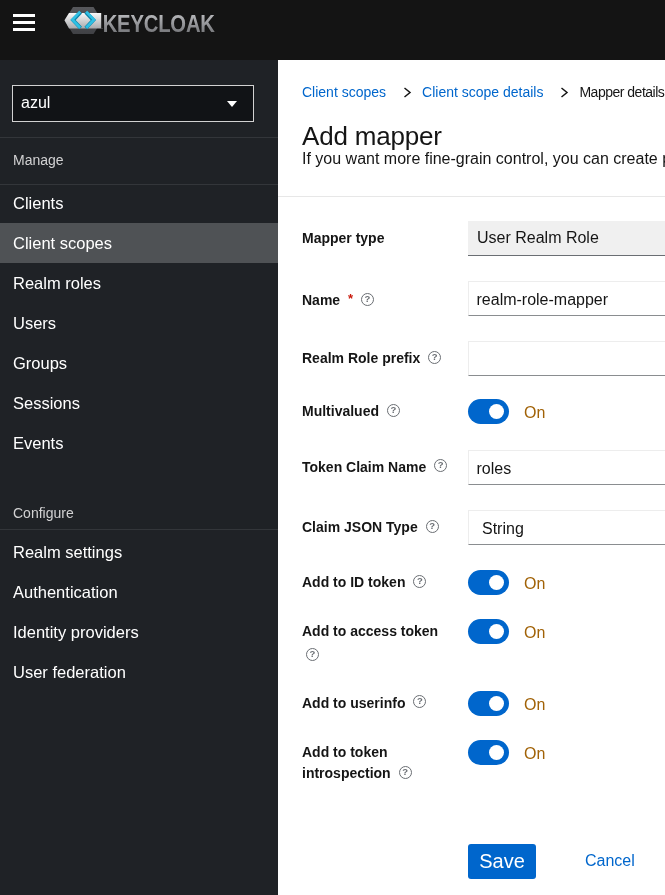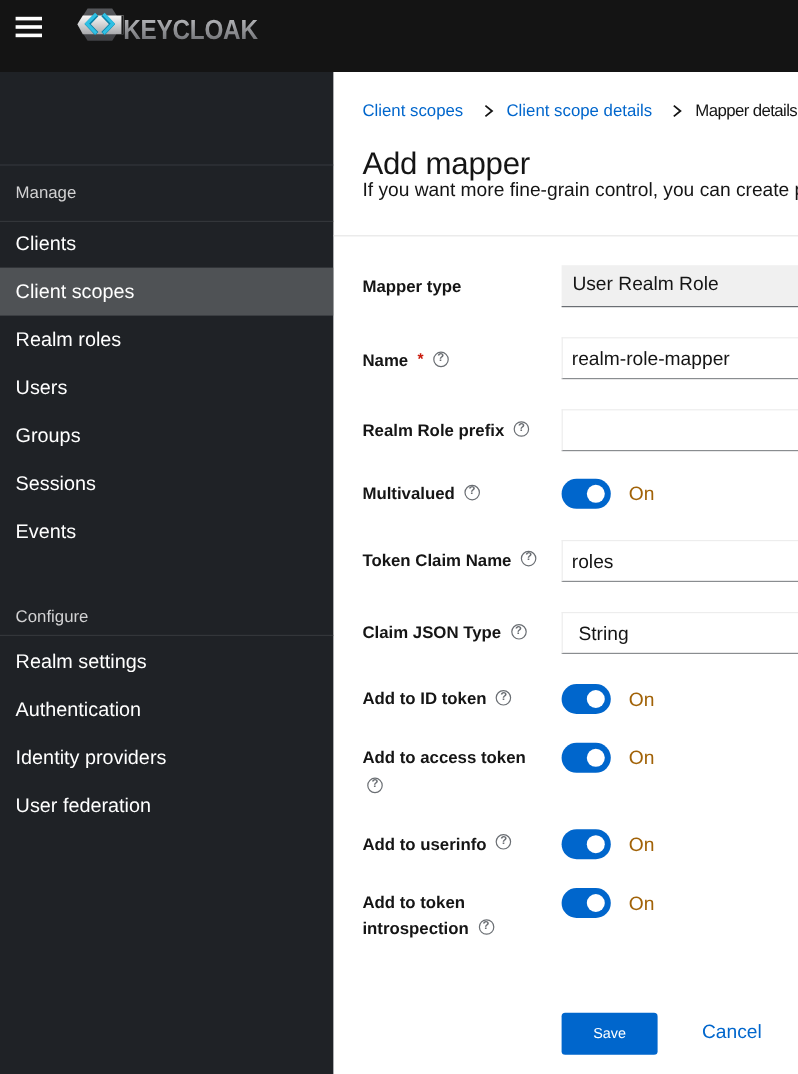--- a/index.html
+++ b/index.html
@@ -37,21 +37,21 @@
   .qi { display:inline-block; overflow:hidden; width:13px; height:13px; border:1.5px solid #6a6e73; border-radius:50%; color:#6a6e73; font-size:9.5px; font-weight:700; text-align:center; line-height:10px; vertical-align:-0.8px; margin-left:4px; }
 
   .finput { position:absolute; left:190px; width:240px; height:35px; background:#fff; border:1px solid #ededed; border-bottom:1px solid #8a8d90; font-size:16px; color:#151515; line-height:35.5px; padding-left:7.5px; }
   .finput.dis { background:#f0f0f0; border:none; padding-left:9px; border-bottom:1.5px solid #6a6e73; line-height:34.5px; }
   .fselect { padding-left:13px; }
 
   .toggle { position:absolute; left:190px; width:41px; height:25px; background:#0066cc; border-radius:12.5px; }
   .toggle .knob { position:absolute; right:5px; top:5px; width:15px; height:15px; background:#fff; border-radius:50%; }
   .onlbl { position:absolute; left:246px; font-size:16px; color:#a16207; line-height:27px; }
 
-  #savebtn { position:absolute; left:190px; top:784px; width:80px; height:35px; background:#0066cc; color:#fff; font-size:12px; text-align:center; line-height:35px; border-radius:3px; }
+  #savebtn { position:absolute; left:190px; top:784px; width:68px; height:35px; background:#0066cc; color:#fff; font-size:20px; text-align:center; line-height:35px; border-radius:3px; }
   #cancel { position:absolute; left:307px; top:792px; font-size:16px; color:#0066cc; }
 #qi8 { vertical-align:-3.8px; }
 </style>
 </head>
 <body>
 <div id="header">
   <div class="hbar" style="top:13.8px"></div>
   <div class="hbar" style="top:21px"></div>
   <div class="hbar" style="top:28.4px"></div>
   <svg class="abs" style="left:60px; top:0" width="160" height="44" viewBox="0 0 160 44">
@@ -74,20 +74,24 @@
     <polyline points="20.6,12.2 13,20.1 20.6,28" fill="none" stroke="#0d83a8" stroke-width="3.8"></polyline>
     <polyline points="20.2,11.6 12.4,19.7 20.2,27.8" fill="none" stroke="#30c0e4" stroke-width="2.7"></polyline>
     <polyline points="25.8,12.2 33.4,20.1 25.8,28" fill="none" stroke="#0d83a8" stroke-width="3.8"></polyline>
     <polyline points="26.2,11.6 34,19.7 26.2,27.8" fill="none" stroke="#30c0e4" stroke-width="2.7"></polyline>
     <rect x="41.2" y="13" width="1.8" height="15.5" fill="#1a1a1a"></rect>
     <text x="48.5" y="32.4" font-family="Liberation Sans, sans-serif" font-size="23" font-weight="700" fill="url(#txtg)" transform="scale(0.88,1)" transform-origin="0 0" letter-spacing="-0.2">KEYCLOAK</text>
   </svg>
 </div>
 
 <div id="sidebar">
+  <div id="realmbox">
+      <span class="txt">azul</span>
+      <span class="caret"></span>
+    </div>
   <div class="sdiv" style="top:77px"></div>
   <div class="sectitle" style="top:91.5px">Manage</div>
   <div class="sdiv" style="top:124px"></div>
   <div class="navitem" style="top:123px">Clients</div>
   <div class="navitem sel" style="top:163px">Client scopes</div>
   <div class="navitem" style="top:203px">Realm roles</div>
   <div class="navitem" style="top:243px">Users</div>
   <div class="navitem" style="top:283px">Groups</div>
   <div class="navitem" style="top:323px">Sessions</div>
   <div class="navitem" style="top:363px">Events</div>

